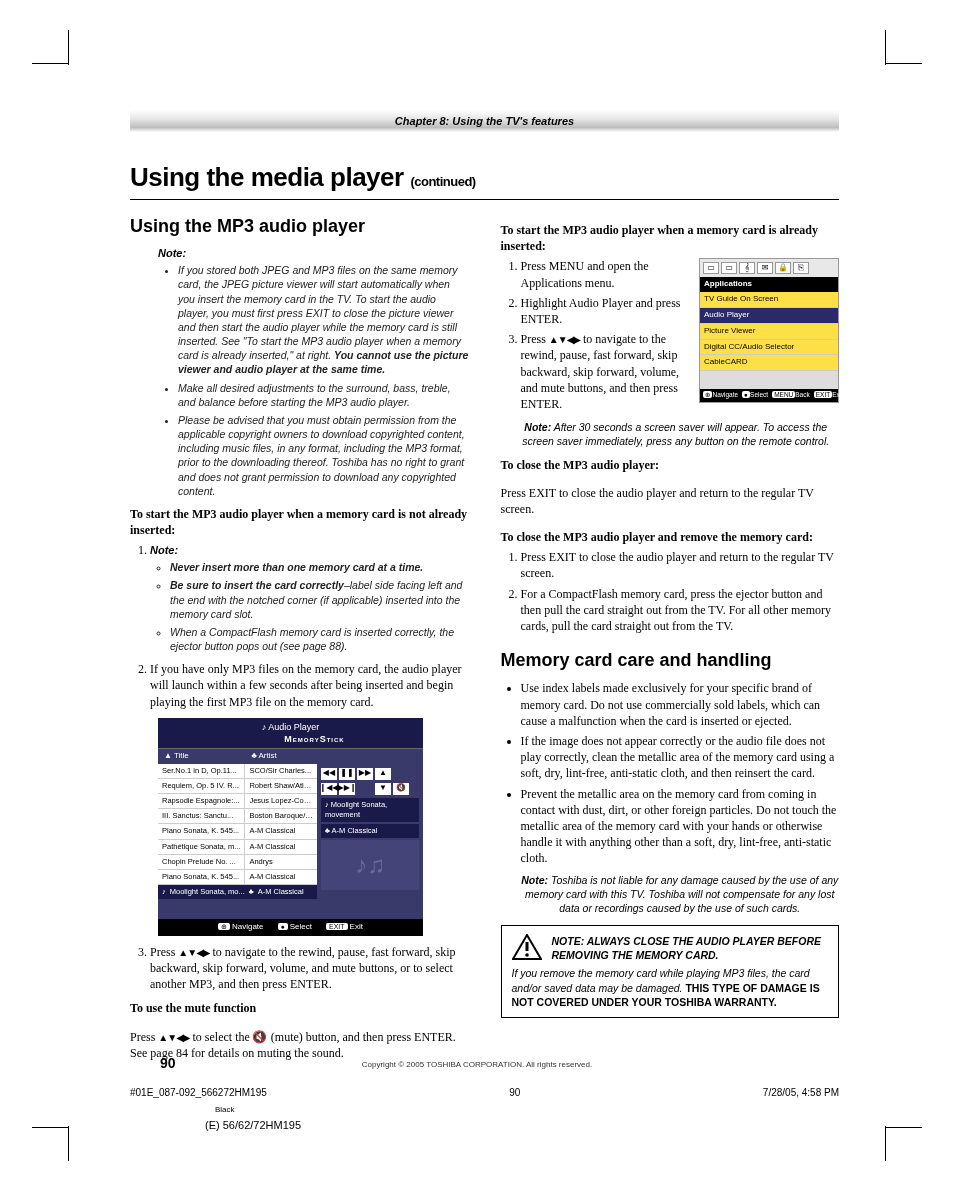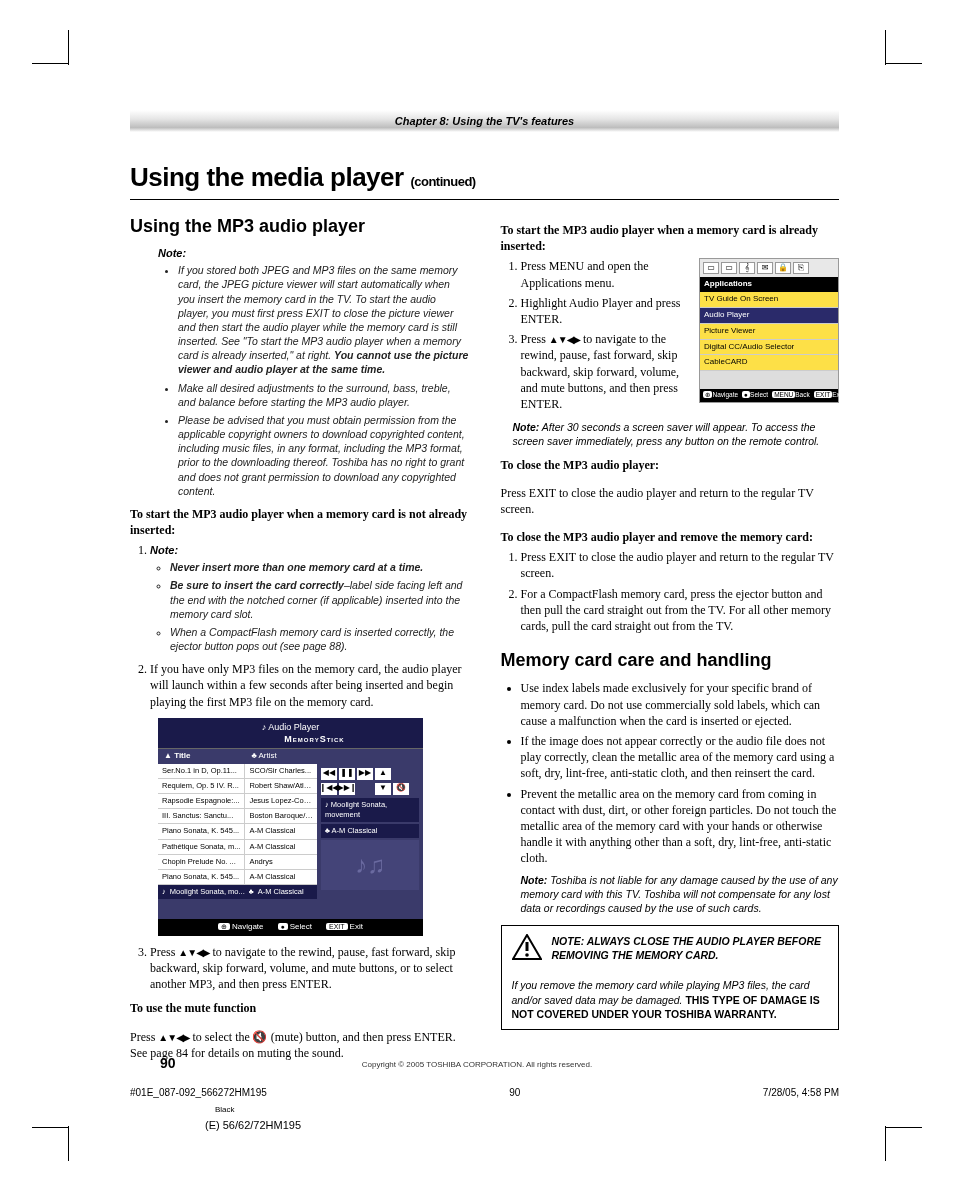--- a/index.html
+++ b/index.html
@@ -99,30 +99,30 @@
   .app-item { background:#fde047; border-bottom:1px solid #ccc; padding:2px 4px; }
   .app-sel { background:#2a2a6a; color:#fff; }
   .app-gap { background:#ddd; height:18px; }
   .app-foot { background:#000;color:#fff; padding:2px 3px; display:flex; gap:4px; font-size:6.5px; justify-content:space-around; }
   .app-foot .b { background:#fff;color:#000;border-radius:2px;padding:0 2px; }
 
   .warn-box { border:1px solid #000; padding:8px 10px 8px 10px; margin-top:10px; font-family:Arial,sans-serif; font-size:10.5px; }
   .warn-box .hdr { display:flex; gap:10px; align-items:flex-start; }
   .warn-tri { width:30px;height:26px; flex-shrink:0; }
   .warn-title { font-weight:bold; font-style:italic; }
-  .warn-body { font-style:italic; margin-top:16px; }
+  .warn-body { font-style:italic; margin-top:4px; }
   .warn-body .caps { font-weight:bold; font-style:normal; }
 
   .page-num { position:absolute; bottom:118px; left:160px; font-family:Arial,sans-serif; font-weight:900; font-size:14px; }
   .copyright { position:absolute; bottom:120px; left:0; right:0; text-align:center; font-family:Arial,sans-serif; font-size:8px; color:#333; }
   .footer-line { position:absolute; bottom:92px; left:130px; right:115px; font-family:Arial,sans-serif; font-size:10px; display:flex; justify-content:space-between; }
   .black-lbl { position:absolute; bottom:75px; left:215px; font-family:Arial,sans-serif; font-size:8px; }
   .model { position:absolute; bottom:58px; left:205px; font-family:Arial,sans-serif; font-size:11px; }
 
-  .note-inline { font-family:Arial,sans-serif; font-style:italic; font-size:10.5px; margin:6px 0 6px 12px; }
+  .note-inline { font-family:Arial,sans-serif; font-style:italic; font-size:10.5px; margin:6px 0 6px 12px;text-align:center; }
   .step-wrap { clear:none; }
 </style>
 </head>
 <body>
 
 <div class="page">
   <div class="crop-mark cm-tl-v"></div>
     <div class="crop-mark cm-tl-h"></div>
   <div class="crop-mark cm-tr-v"></div>
     <div class="crop-mark cm-tr-h"></div>
@@ -171,21 +171,21 @@
         </li>
         <li>If you have only MP3 files on the memory card, the audio player will launch within a few seconds after being inserted and begin playing the first MP3 file on the memory card.</li>
       </ol>
 
       <div class="player-fig">
         <div class="pf-head">
           <span>♪ <span>Audio Player</span></span>
           <span class="ms">MemoryStick</span>
         </div>
         <div class="pf-cols">
-          <div style="width:33%;font-weight:bold;">▲ <span>Title</span></div>
+          <div style="width:33%;">▲ <span>Title</span></div>
           <div style="width:27%;">♣ <span>Artist</span></div>
           <div style="width:40%;"></div>
         </div>
         <div class="pf-body">
           <div class="pf-list">
             <div class="pf-row">
                 <div class="t">Ser.No.1 in D, Op.11...</div>
                 <div class="a">SCO/Sir Charles...</div>
               </div>
             <div class="pf-row">

